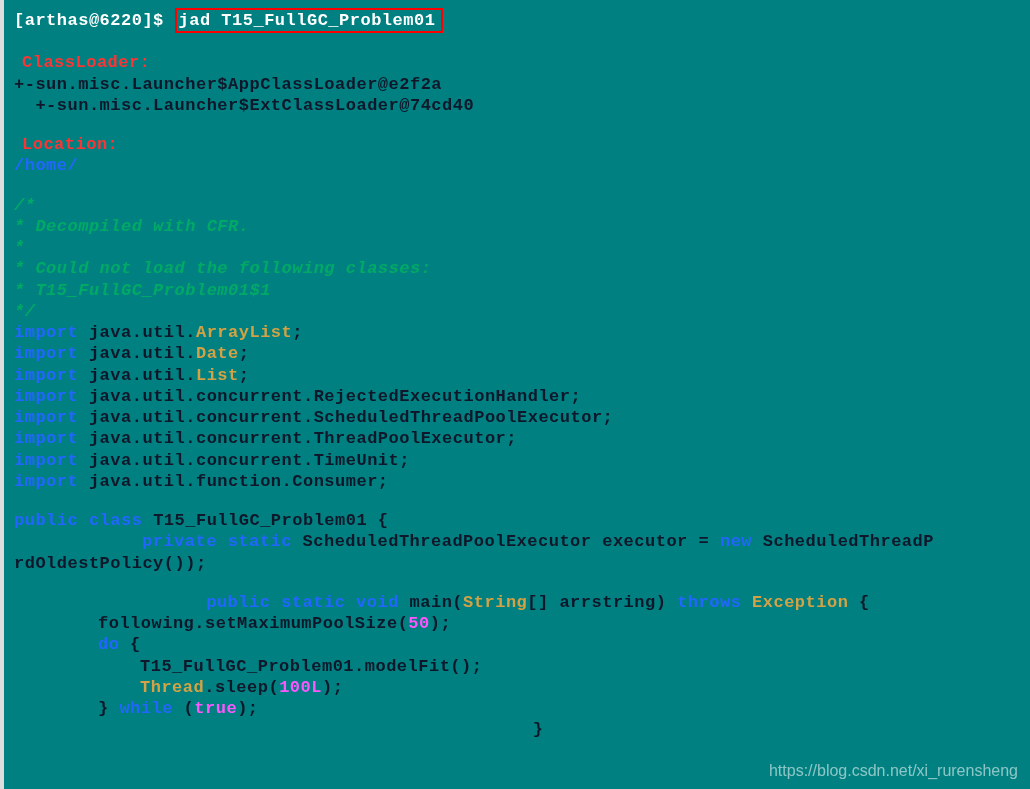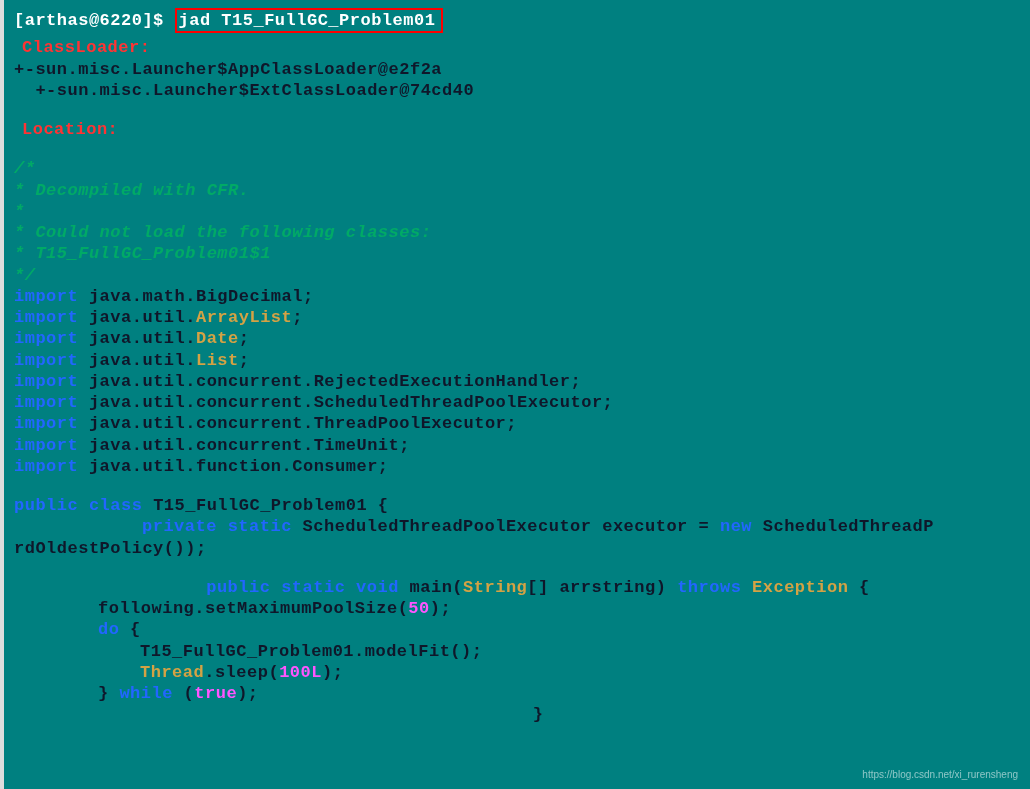--- a/index.html
+++ b/index.html
@@ -16,21 +16,21 @@
       padding: 8px 10px;
       width: 1030px;
       height: 789px;
       overflow: hidden;
       position: relative;
       border-left: 4px solid #dddddd;
       font-weight: 600;
       letter-spacing: 0.5px;
     }
     .prompt-line {
-      margin-bottom: 4px;
+      margin-bottom: 19px;
     }
     .prompt-text {
       color: #ffffff;
     }
     .command-box {
       border: 2px solid #ff0000;
       padding: 0 6px 0 2px;
       display: inline-block;
       color: #ffffff;
     }
@@ -64,21 +64,21 @@
     }
     .indent1 { padding-left: 42px; text-align: center; }
     .indent2 { padding-left: 84px; }
     .indent3 { padding-left: 126px; }
     .watermark {
       position: absolute;
       bottom: 8px;
       right: 12px;
       color: rgba(255,255,255,0.55);
       font-family: Arial, sans-serif;
-      font-size: 10px;
+      font-size: 16px;
       font-weight: normal;
       letter-spacing: 0;
     }
     pre {
       font-family: inherit;
       white-space: pre;
     }
   </style>
 </head>
 <body>
@@ -90,35 +90,35 @@
 <div>
   <div class="red-header">ClassLoader:</div>
   <div class="white-text">+-sun.misc.Launcher$AppClassLoader@e2f2a</div>
   <pre class="white-text">  +-sun.misc.Launcher$ExtClassLoader@74cd40</pre>
 </div>
 
 <div class="section-space"></div>
 
 <div>
   <div class="red-header">Location:</div>
+  <div class="blue-text">/home/</div>
 </div>
 
 <div class="section-space"></div>
 
 <div class="green-comment">
   <div>/*</div>
   <div> * Decompiled with CFR.</div>
   <div> * </div>
   <div> * Could not load the following classes:</div>
   <div> *  T15_FullGC_Problem01$1</div>
   <div> */</div>
 </div>
 
 <div>
-  <div><span class="kw-blue">import</span><span class="white-text"> java.math.BigDecimal;</span></div>
   <div><span class="kw-blue">import</span><span class="white-text"> java.util.</span><span class="orange-text">ArrayList</span><span class="white-text">;</span></div>
   <div><span class="kw-blue">import</span><span class="white-text"> java.util.</span><span class="orange-text">Date</span><span class="white-text">;</span></div>
   <div><span class="kw-blue">import</span><span class="white-text"> java.util.</span><span class="orange-text">List</span><span class="white-text">;</span></div>
   <div><span class="kw-blue">import</span><span class="white-text"> java.util.concurrent.RejectedExecutionHandler;</span></div>
   <div><span class="kw-blue">import</span><span class="white-text"> java.util.concurrent.ScheduledThreadPoolExecutor;</span></div>
   <div><span class="kw-blue">import</span><span class="white-text"> java.util.concurrent.ThreadPoolExecutor;</span></div>
   <div><span class="kw-blue">import</span><span class="white-text"> java.util.concurrent.TimeUnit;</span></div>
   <div><span class="kw-blue">import</span><span class="white-text"> java.util.function.Consumer;</span></div>
 </div>
 

